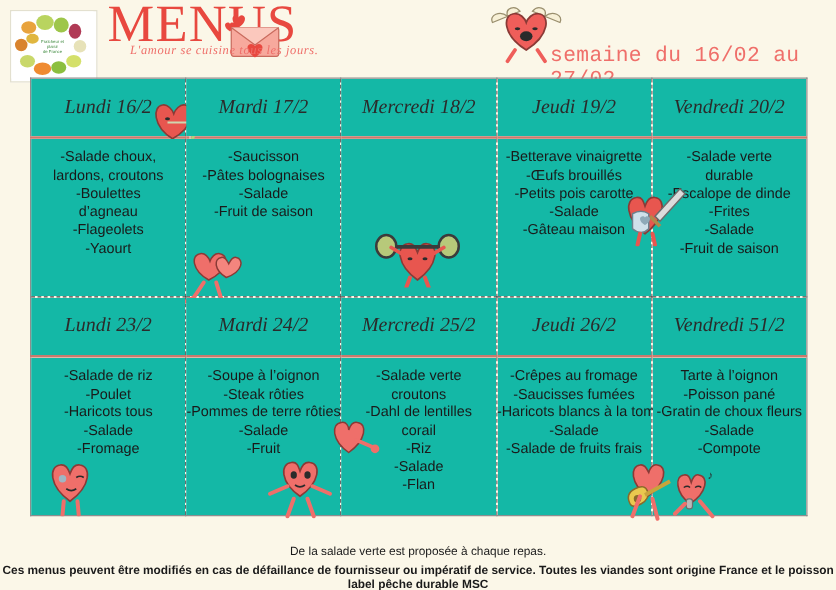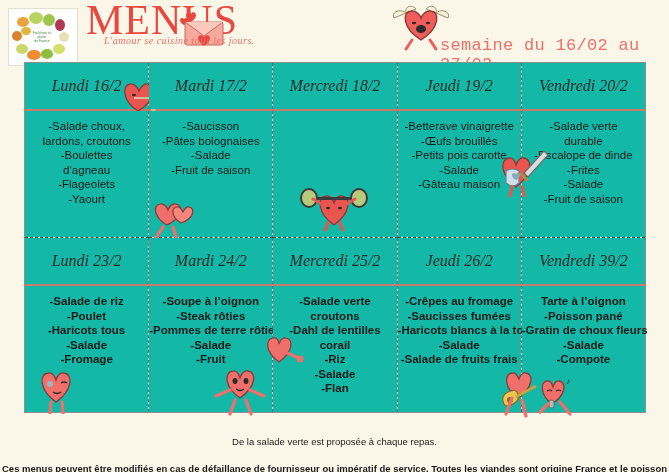--- a/index.html
+++ b/index.html
@@ -68,34 +68,34 @@
     color:#2b2b2b;
     position:relative;
   }
   tr.meal-row td{
     height:118px;
     text-align:center;
     padding-top:8px;
     border-bottom:1px dashed #4a4a4a;
     position:relative;
   }
-  tr.meal-row.last td{border-bottom:none;font-weight:bold;}
+  tr.meal-row.last td{border-bottom:none;}
   .dish{
     font-size:11.5px;
     line-height:14.5px;
     color:#1a1a1a;
     white-space:nowrap;
   }
   .deco{position:absolute;pointer-events:none;}
   
   .footer{
     position:absolute;left:0;top:436px;width:669px;text-align:center;
   }
   .footer-line1{
-    font-size:9.5px;color:#1a1a1a;margin-bottom:16px;
+    font-size:9.5px;color:#1a1a1a;margin-bottom:4px;
   }
   .footer-line2{
     font-size:9.5px;color:#1a1a1a;font-weight:bold;
   }
 </style>
 </head>
 <body>
 
 <div class="header">
 
@@ -234,21 +234,21 @@
         </svg>
       </span>
     </td>
   </tr>
 
   <tr class="day-row">
     <td><span>Lundi 23/2</span></td>
     <td><span>Mardi 24/2</span></td>
     <td><span>Mercredi 25/2</span></td>
     <td><span>Jeudi 26/2</span></td>
-    <td><span>Vendredi 39/2</span></td>
+    <td><span>Vendredi 51/2</span></td>
   </tr>
 
   <tr class="meal-row last">
     <td>
       <div class="dish">-Salade de riz</div>
       <div class="dish">-Poulet</div>
       <div class="dish">-Haricots tous</div>
       <div class="dish">-Salade</div>
       <div class="dish">-Fromage</div>
       <span class="deco" style="left:4px;bottom:-6px;">

